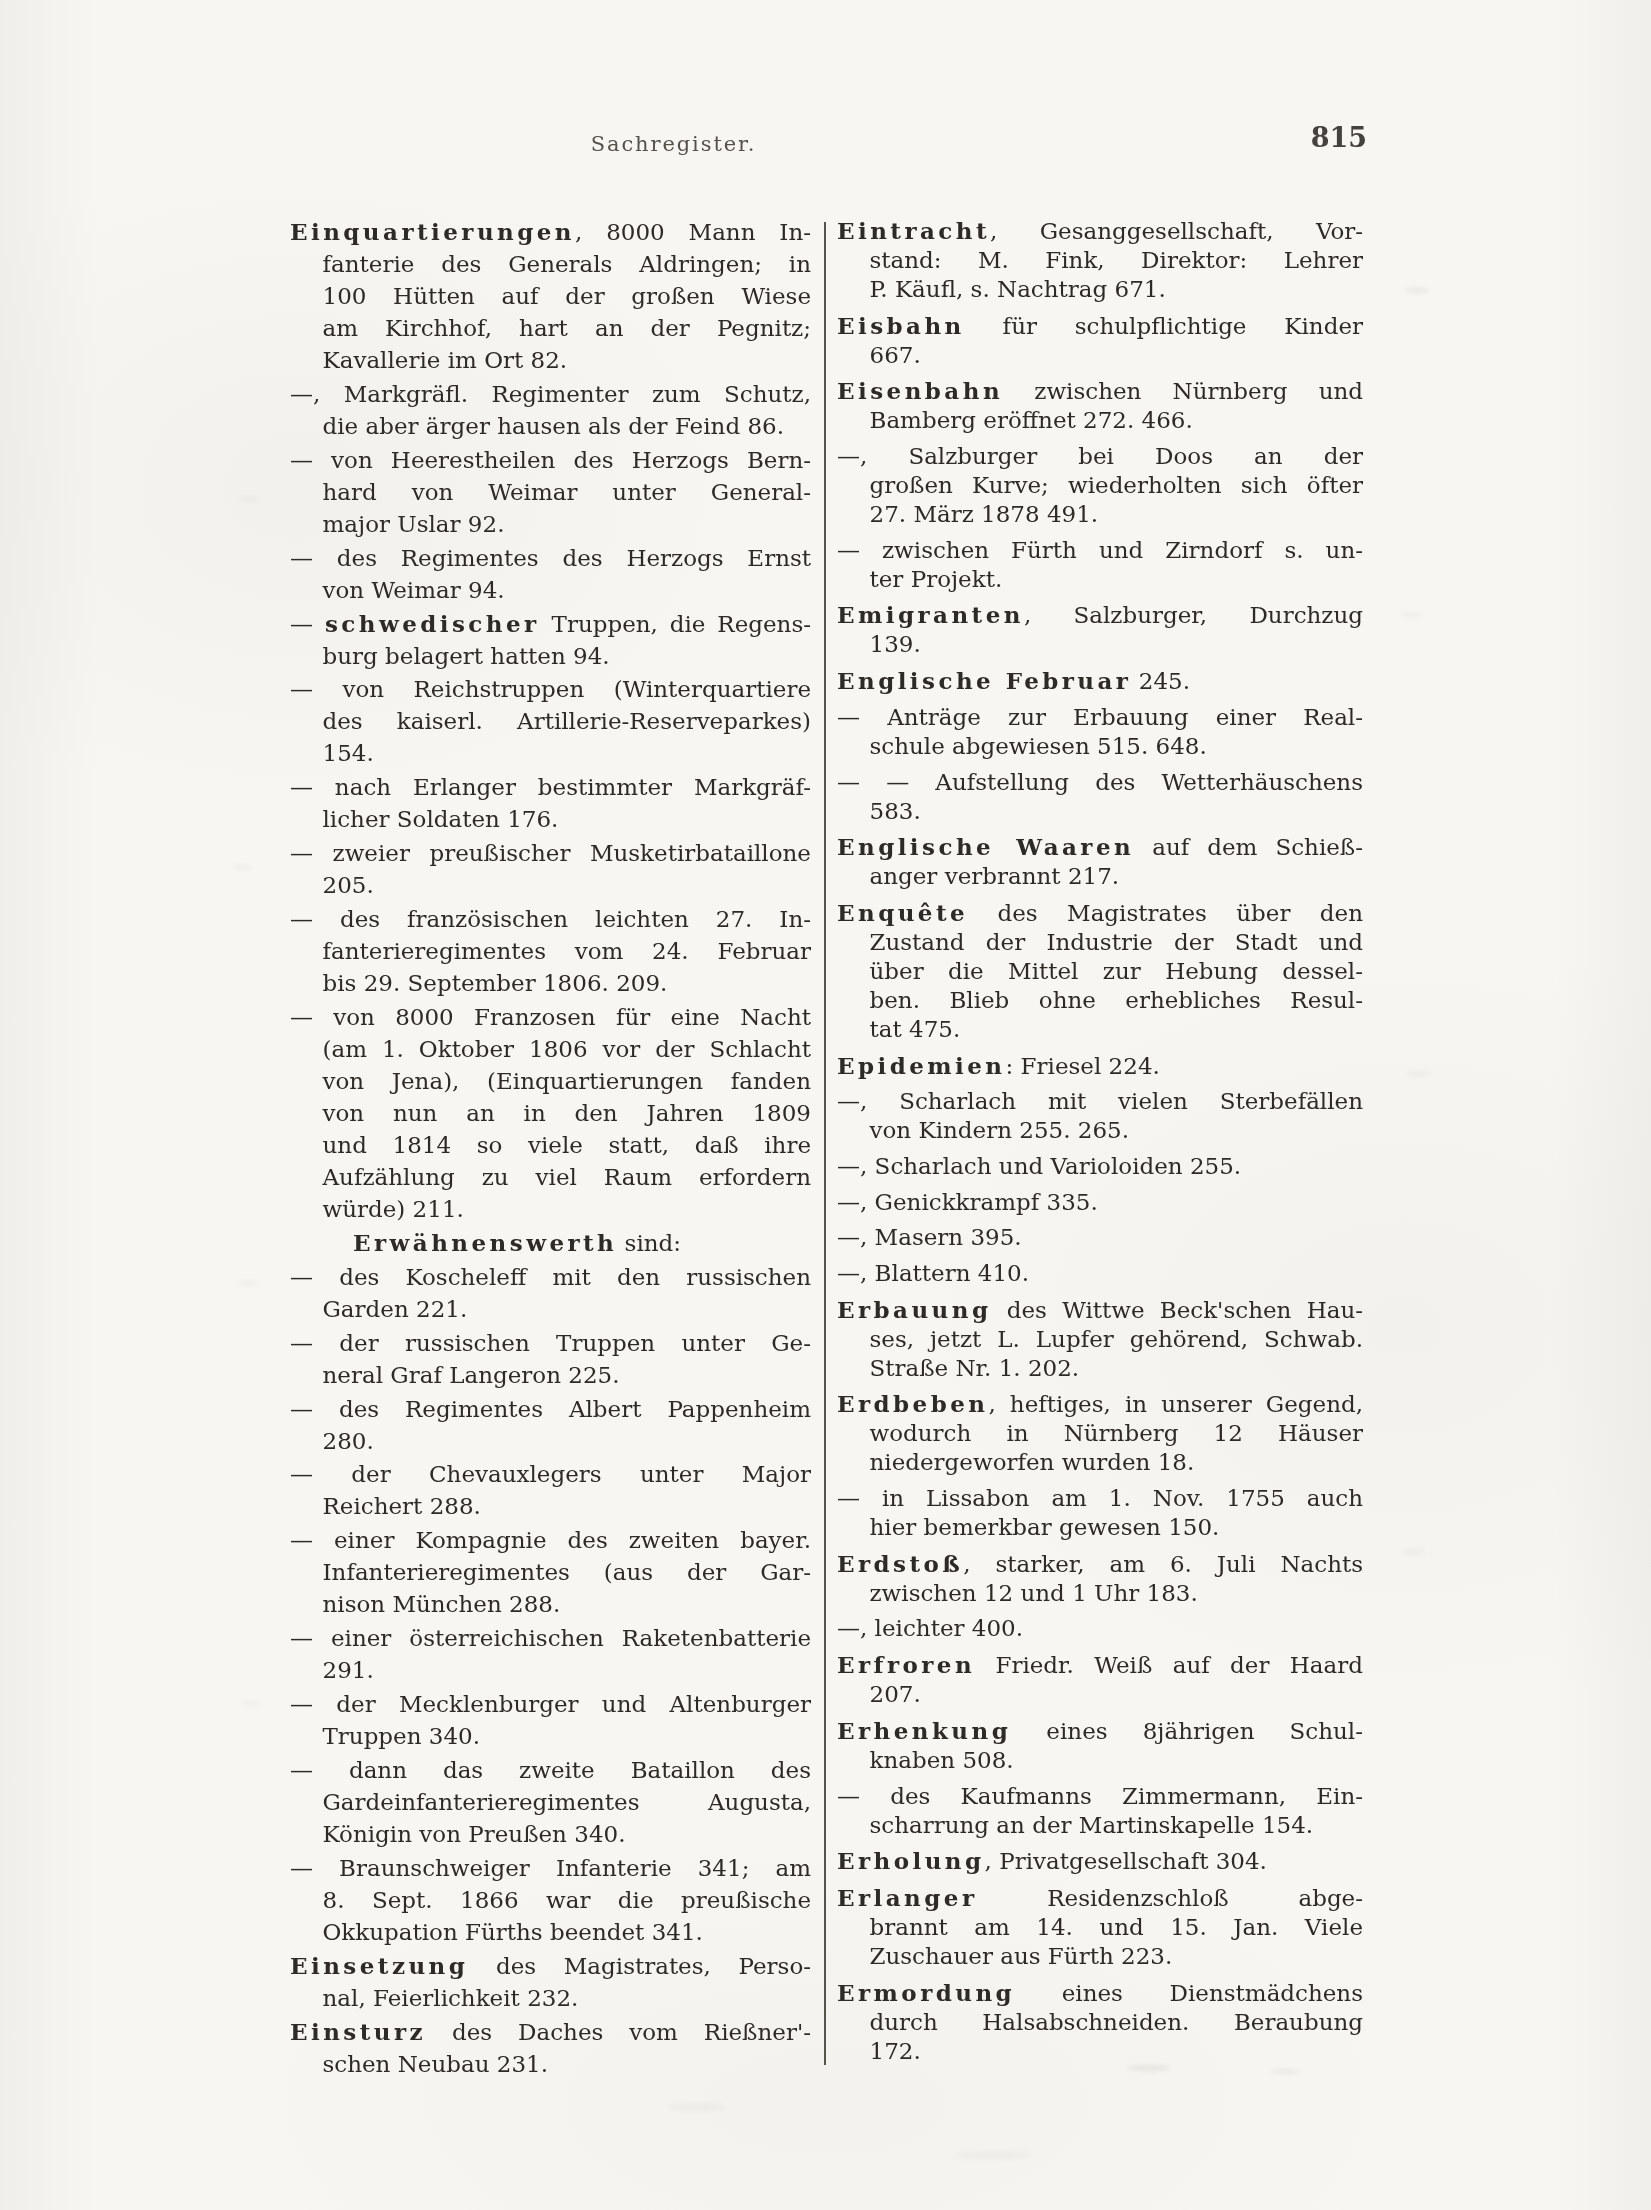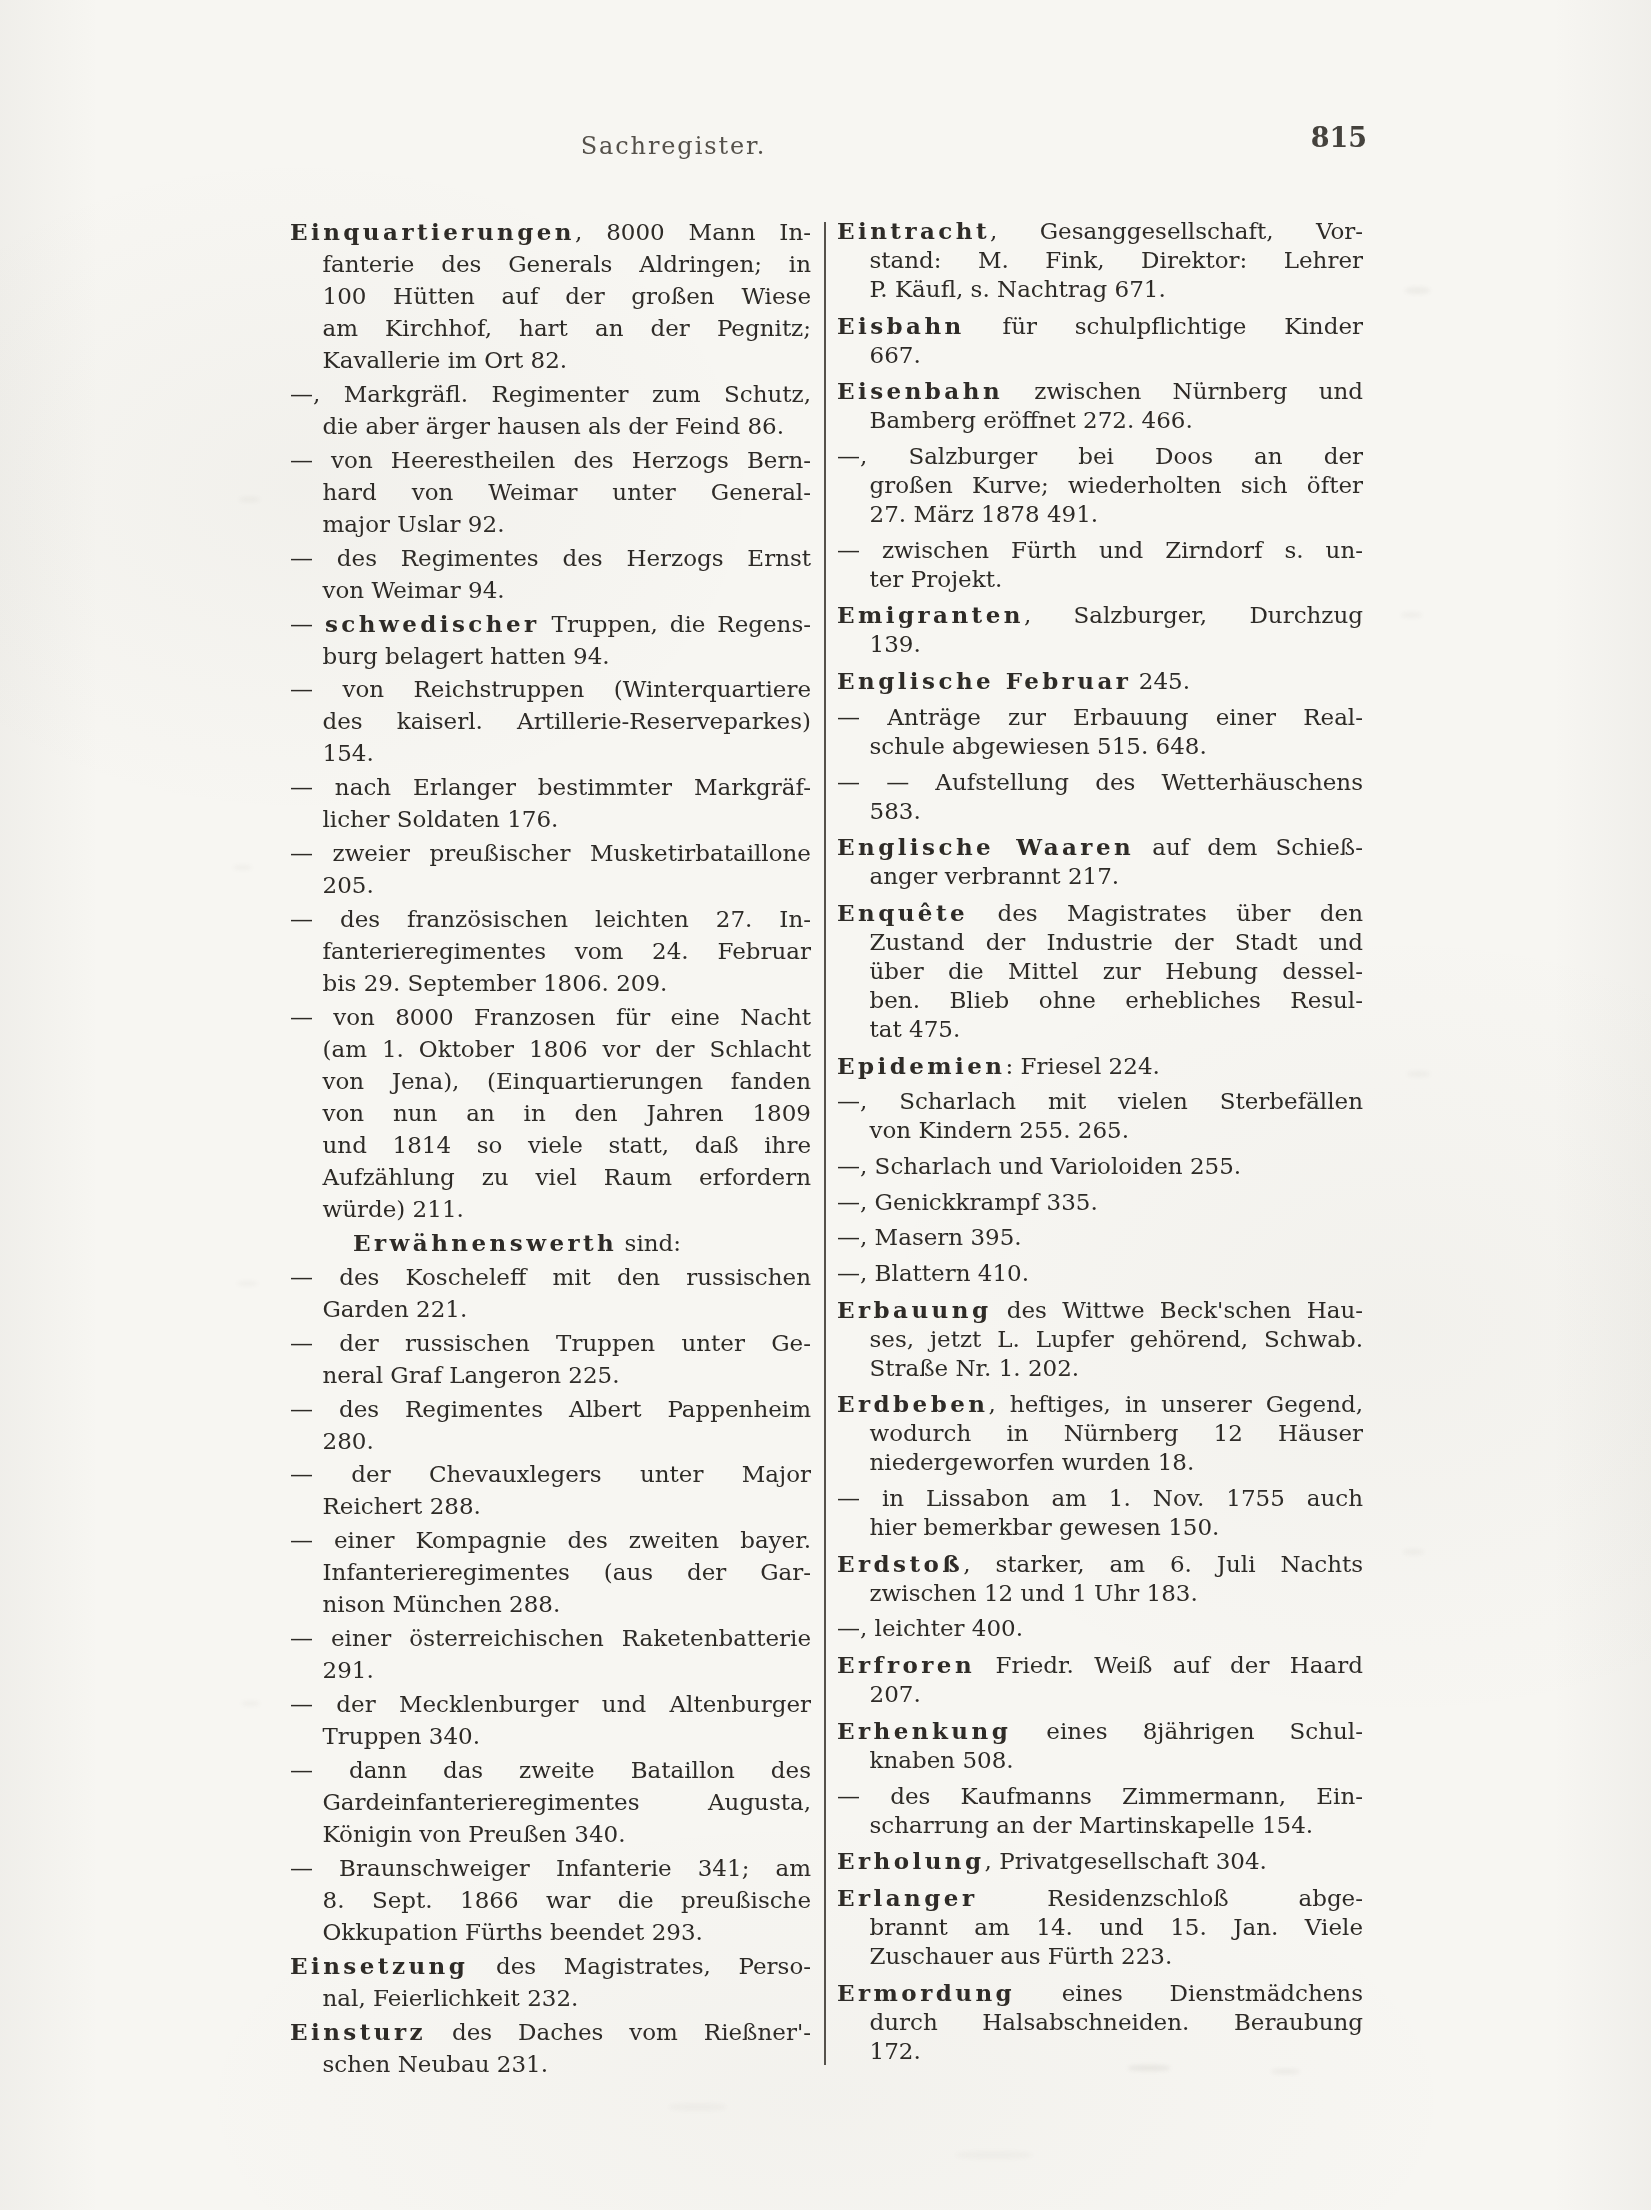--- a/index.html
+++ b/index.html
@@ -14,21 +14,21 @@
   .page::before{
     content:"";position:absolute;inset:0;pointer-events:none;
     background:
       radial-gradient(ellipse 669px 478px at 18% 22%, rgba(120,115,100,0.045), transparent 70%),
       radial-gradient(ellipse 765px 574px at 85% 60%, rgba(120,115,100,0.04), transparent 70%),
       radial-gradient(ellipse 860px 382px at 50% 95%, rgba(120,115,100,0.035), transparent 75%),
       linear-gradient(90deg, rgba(100,95,85,0.05), rgba(0,0,0,0) 6%, rgba(0,0,0,0) 94%, rgba(100,95,85,0.05));
   }
   .head-title{
     position:absolute;top:132px;left:559px;width:229px;text-align:center;
-    font-size:24px;letter-spacing:1.9px;color:#55514b;
+    font-size:21px;letter-spacing:1.9px;color:#55514b;
   }
   .page-number{
     position:absolute;top:122px;left:1260px;width:107px;text-align:right;
     font-size:27px;font-weight:bold;color:#45423d;
   }
   .divider{
     position:absolute;left:824px;top:222px;width:1.9px;height:1843px;
     background:#56524c;
   }
   .col{position:absolute;top:216px;font-size:23px;}
@@ -137,21 +137,21 @@
         <span class="line">Truppen 340.</span>
       </p>
       <p class="entry">
         <span class="line first just">— dann das zweite Bataillon des</span>
         <span class="line just">Gardeinfanterieregimentes Augusta,</span>
         <span class="line">Königin von Preußen 340.</span>
       </p>
       <p class="entry">
         <span class="line first just">— Braunschweiger Infanterie 341; am</span>
         <span class="line just">8. Sept. 1866 war die preußische</span>
-        <span class="line">Okkupation Fürths beendet 293.</span>
+        <span class="line">Okkupation Fürths beendet 341.</span>
       </p>
       <p class="entry">
         <span class="line first just"><span class="headword">Einsetzung</span> des Magistrates, Perso-</span>
         <span class="line">nal, Feierlichkeit 232.</span>
       </p>
       <p class="entry">
         <span class="line first just"><span class="headword">Einsturz</span> des Daches vom Rießner'-</span>
         <span class="line">schen Neubau 231.</span>
       </p>
     </div>

